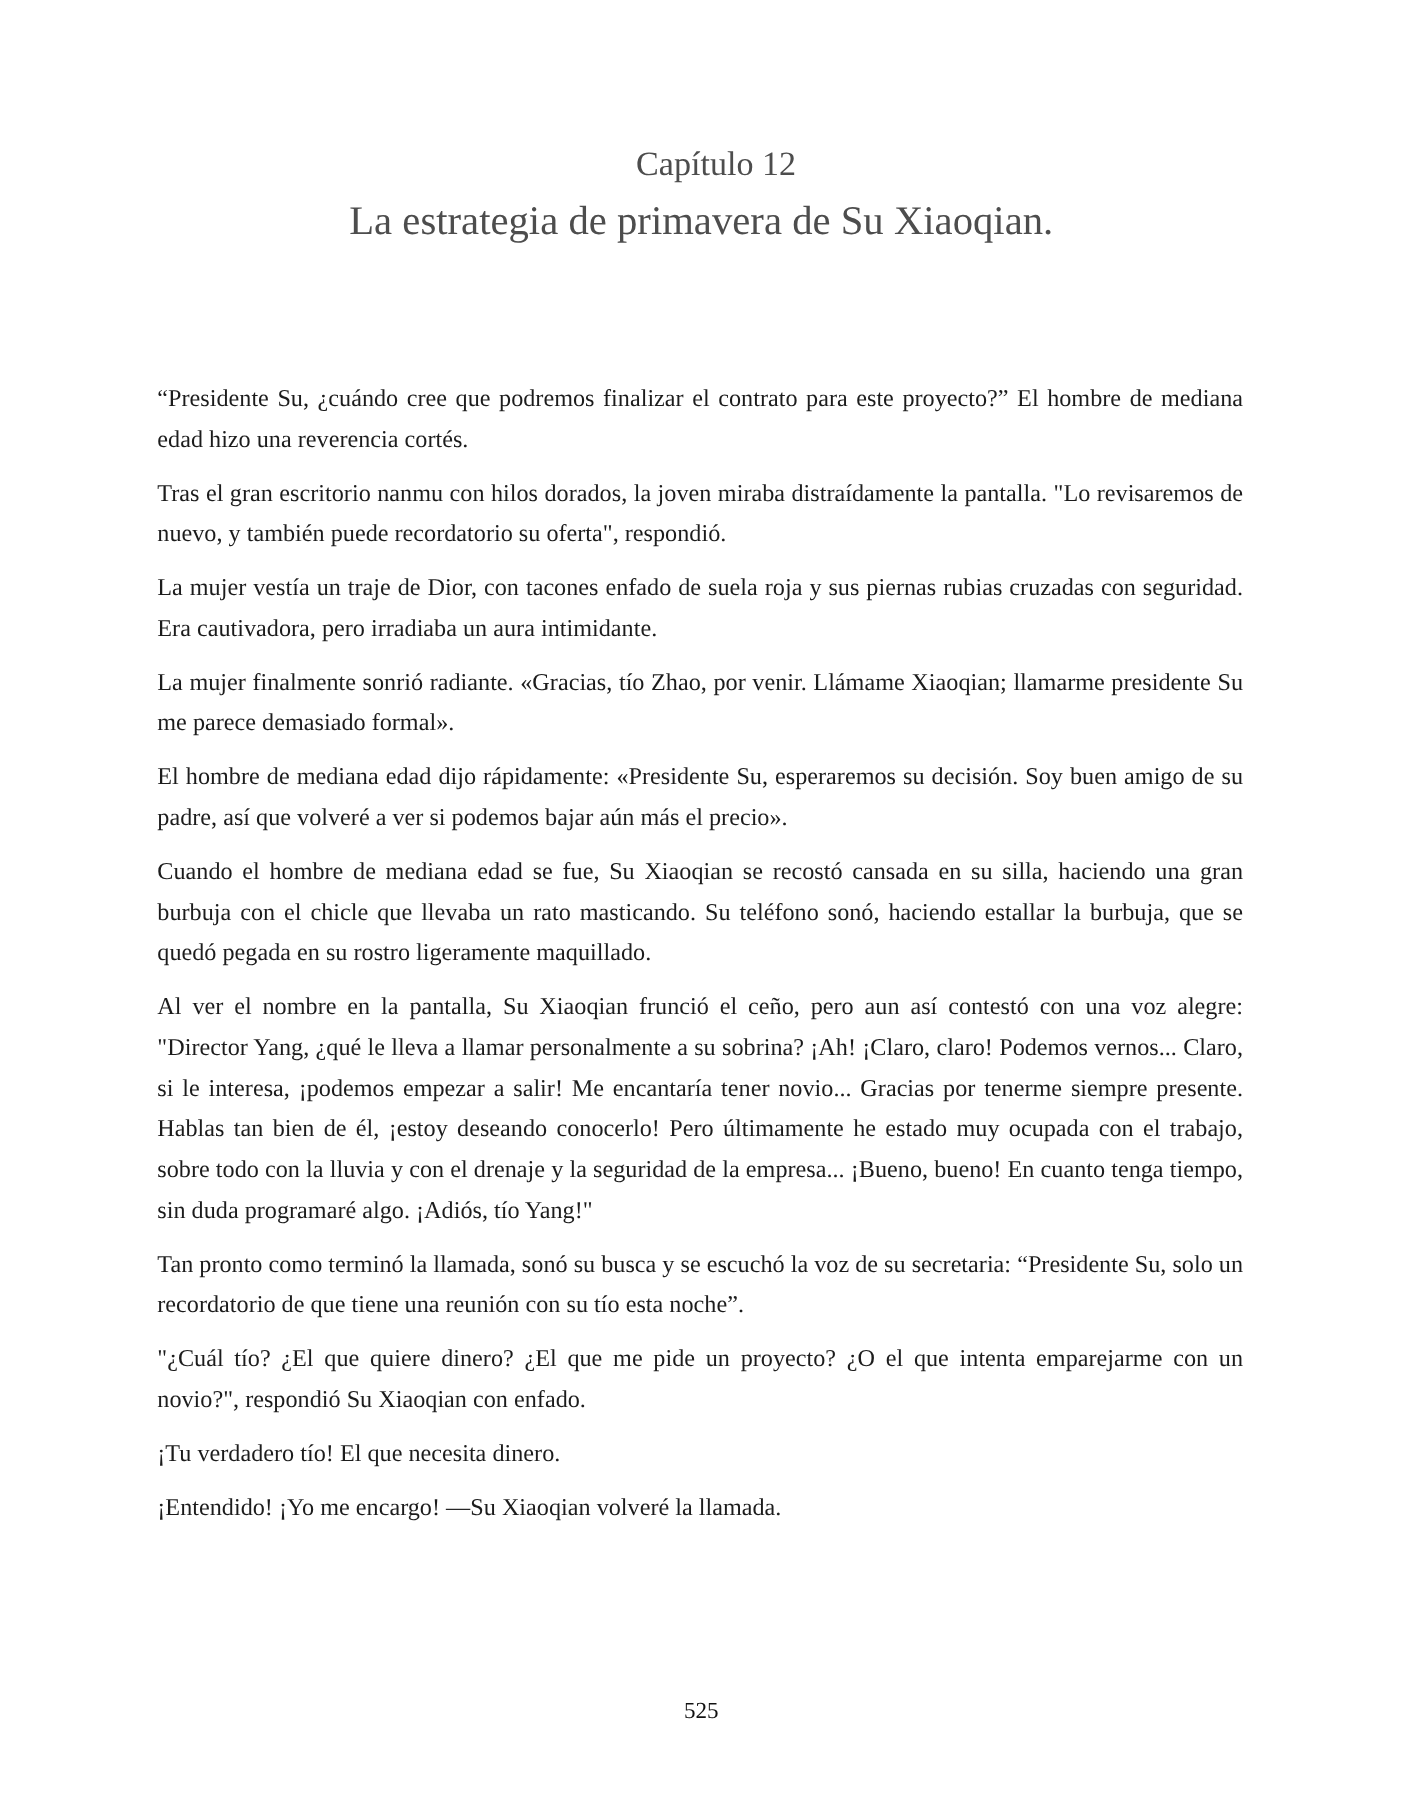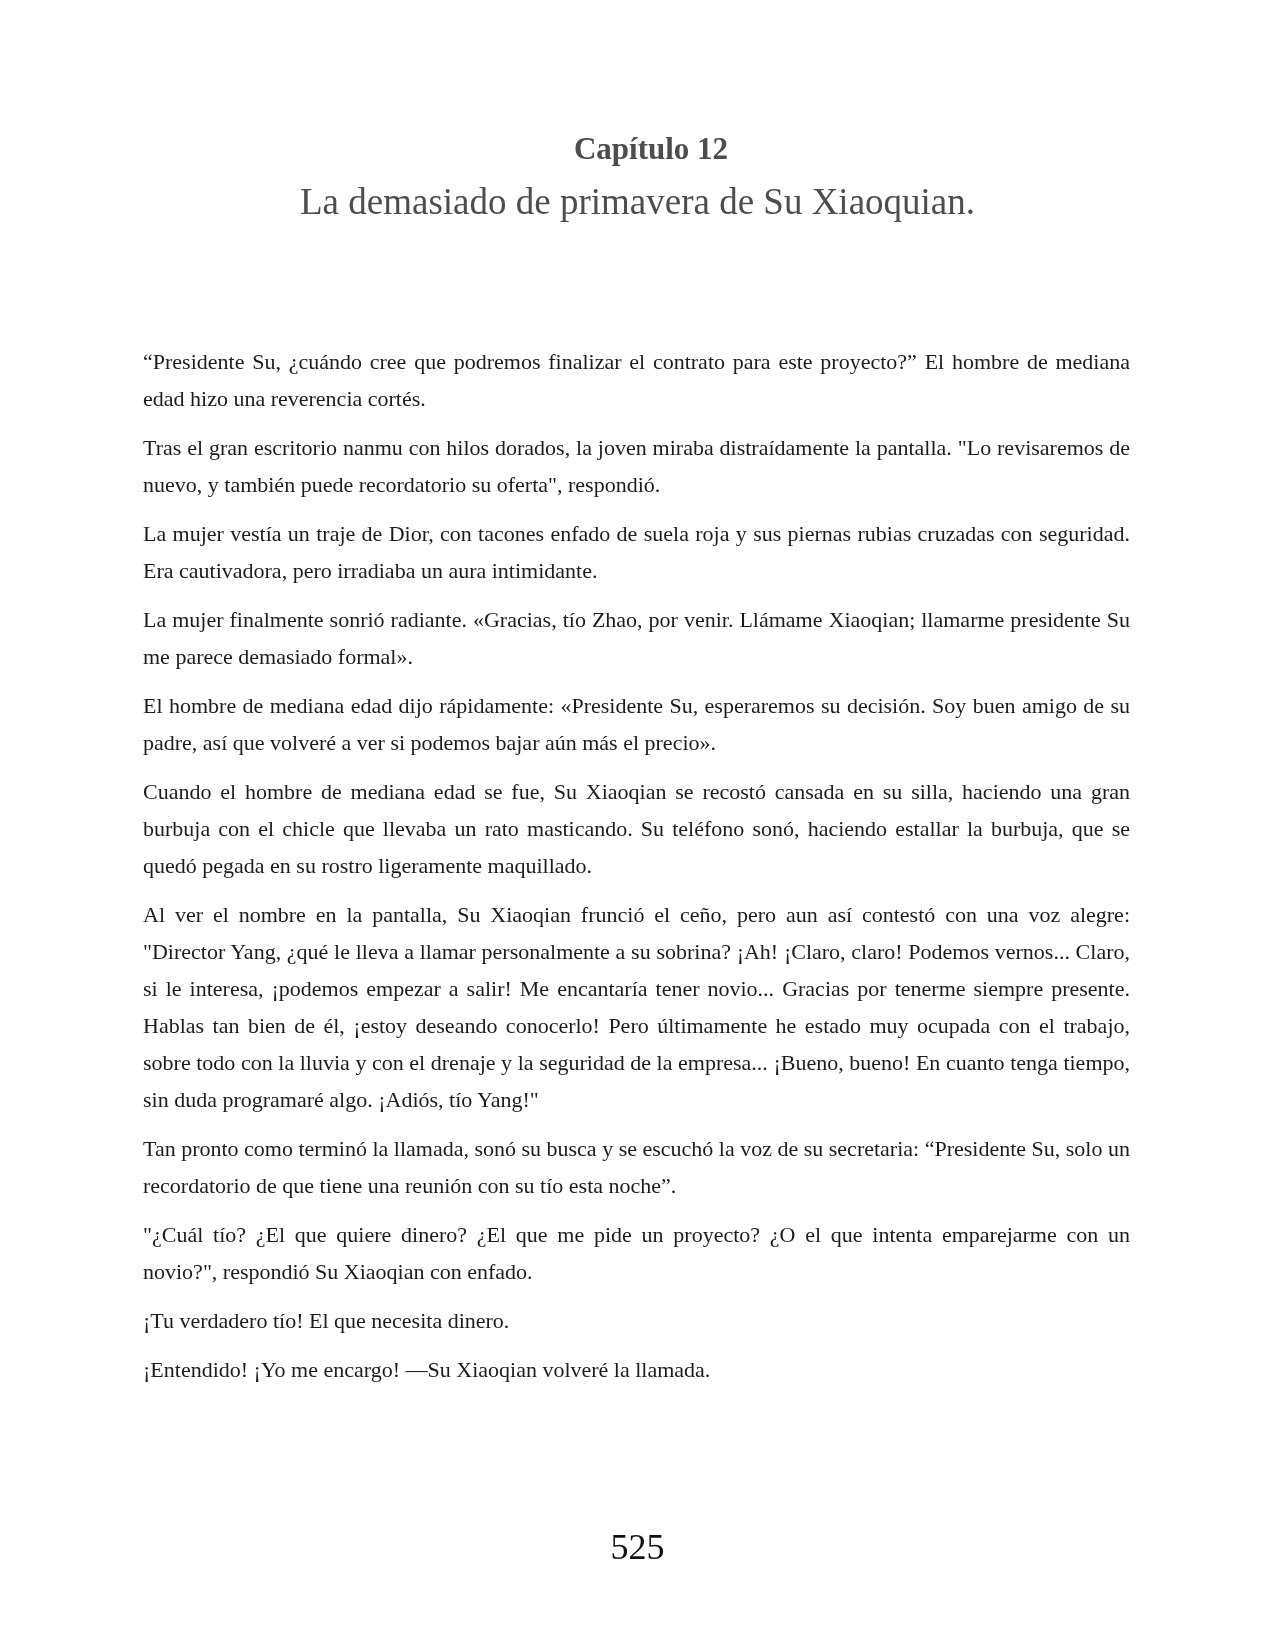--- a/index.html
+++ b/index.html
@@ -17,21 +17,21 @@
     overflow: hidden;
   }
   .chapter-head {
     padding-top: 130px;
     text-align: center;
     color: #4d4d4d;
   }
   .chapter-label {
     font-size: 31px;
     line-height: 1.25;
-    font-weight: bold;
+    font-weight: normal;
     padding-left: 27px;
   }
   .chapter-title {
     font-size: 37px;
     line-height: 1.25;
     font-weight: normal;
     margin: 10px 0 0 0;
   }
   .body-text {
     padding: 118px 145px 0 143px;
@@ -44,32 +44,32 @@
     margin: 0 0 12px 0;
   }
   .page-footer {
     position: absolute;
     bottom: 82px;
     left: 0;
     width: 100%;
     text-align: center;
   }
   .page-number {
-    font-size: 36px;
+    font-size: 21px;
     color: #111111;
   }
 </style>
 </head>
 <body>
 
 <div class="page">
 
   <header class="chapter-head">
     <div class="chapter-label">Capítulo 12</div>
-    <h1 class="chapter-title">La demasiado de primavera de Su Xiaoquian.</h1>
+    <h1 class="chapter-title">La estrategia de primavera de Su Xiaoqian.</h1>
   </header>
 
   <main class="body-text">
     <p>“Presidente Su, ¿cuándo cree que podremos finalizar el contrato para este proyecto?” El hombre de mediana edad hizo una reverencia cortés.</p>
     <p>Tras el gran escritorio nanmu con hilos dorados, la joven miraba distraídamente la pantalla. "Lo revisaremos de nuevo, y también puede recordatorio su oferta", respondió.</p>
     <p>La mujer vestía un traje de Dior, con tacones enfado de suela roja y sus piernas rubias cruzadas con seguridad. Era cautivadora, pero irradiaba un aura intimidante.</p>
     <p>La mujer finalmente sonrió radiante. «Gracias, tío Zhao, por venir. Llámame Xiaoqian; llamarme presidente Su me parece demasiado formal».</p>
     <p>El hombre de mediana edad dijo rápidamente: «Presidente Su, esperaremos su decisión. Soy buen amigo de su padre, así que volveré a ver si podemos bajar aún más el precio».</p>
     <p>Cuando el hombre de mediana edad se fue, Su Xiaoqian se recostó cansada en su silla, haciendo una gran burbuja con el chicle que llevaba un rato masticando. Su teléfono sonó, haciendo estallar la burbuja, que se quedó pegada en su rostro ligeramente maquillado.</p>
     <p>Al ver el nombre en la pantalla, Su Xiaoqian frunció el ceño, pero aun así contestó con una voz alegre: "Director Yang, ¿qué le lleva a llamar personalmente a su sobrina? ¡Ah! ¡Claro, claro! Podemos vernos... Claro, si le interesa, ¡podemos empezar a salir! Me encantaría tener novio... Gracias por tenerme siempre presente. Hablas tan bien de él, ¡estoy deseando conocerlo! Pero últimamente he estado muy ocupada con el trabajo, sobre todo con la lluvia y con el drenaje y la seguridad de la empresa... ¡Bueno, bueno! En cuanto tenga tiempo, sin duda programaré algo. ¡Adiós, tío Yang!"</p>

